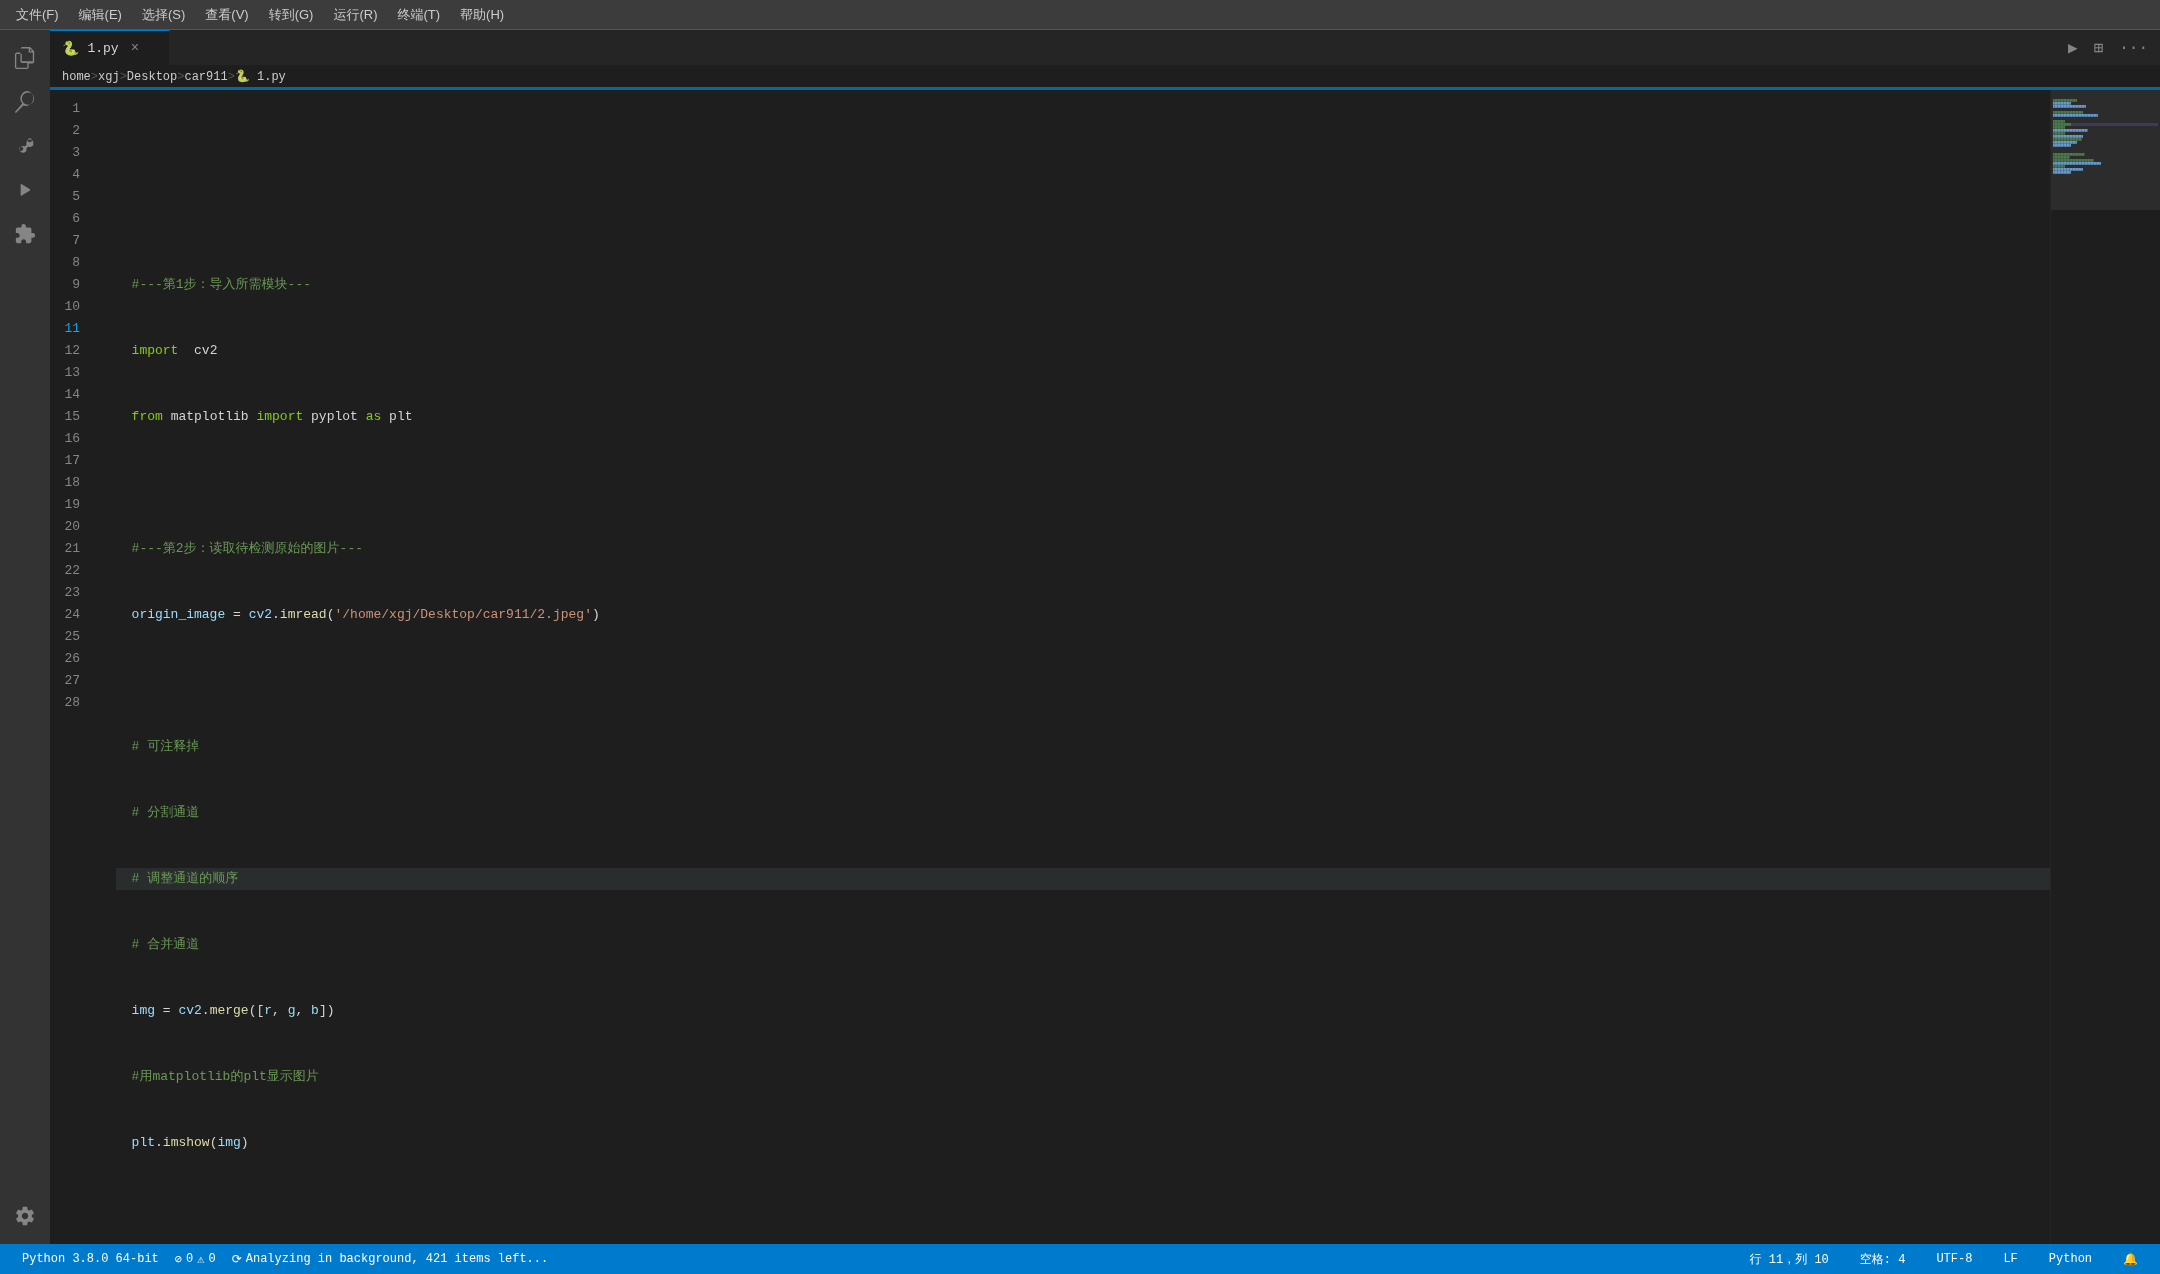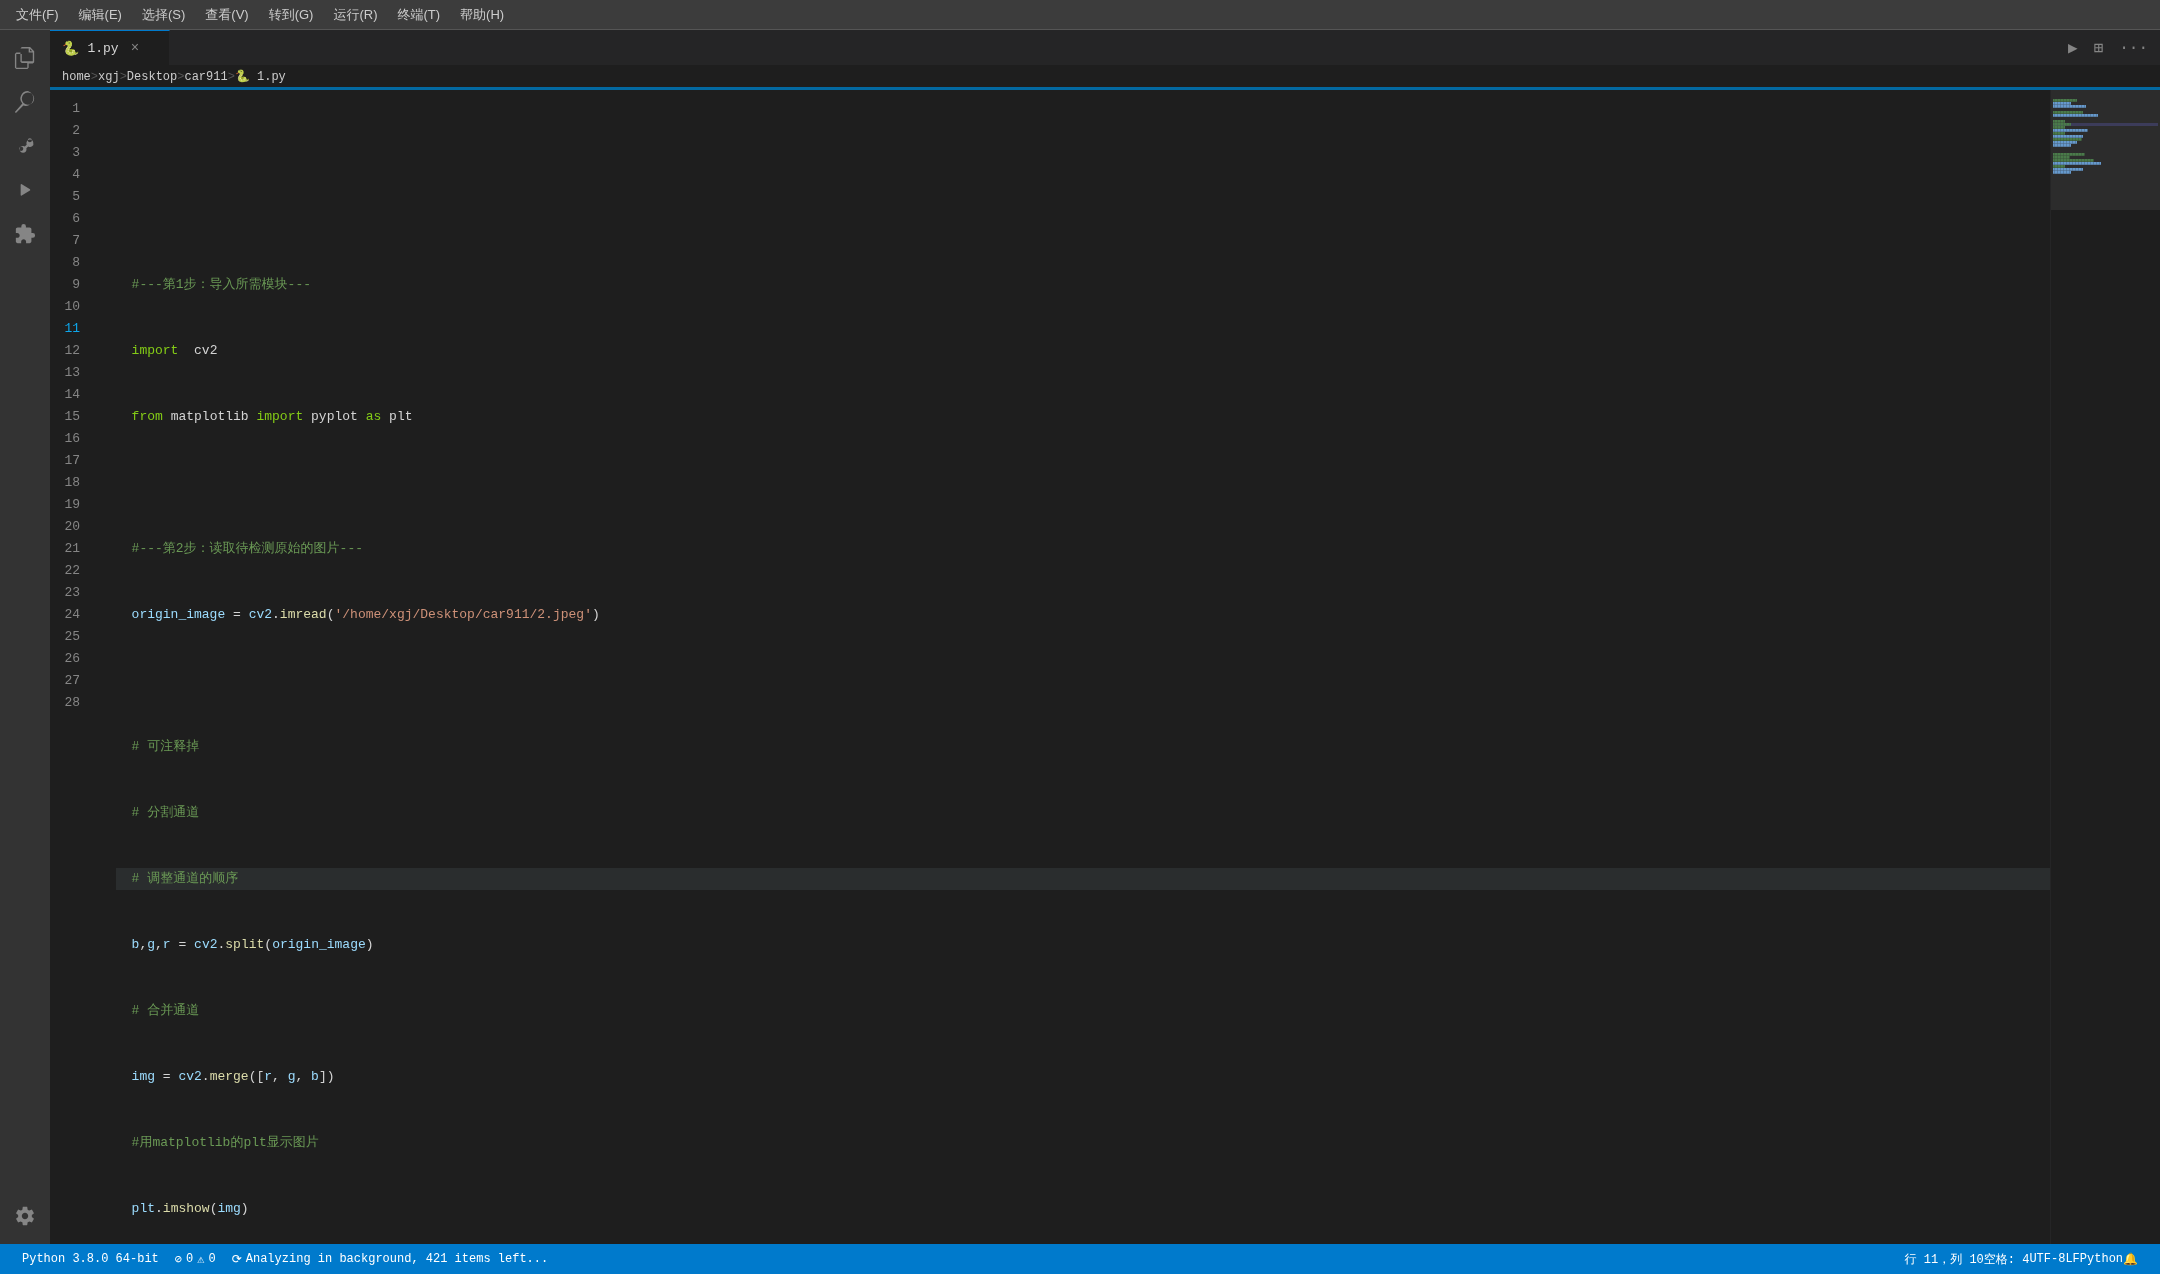--- a/index.html
+++ b/index.html
@@ -213,21 +213,21 @@
     }
     .status-item {
       display: flex;
       align-items: center;
       gap: 4px;
       white-space: nowrap;
     }
     .status-right {
       margin-left: auto;
       display: flex;
-      gap: 0;
+      gap: 31px;
       justify-content: flex-end;
     }
 
     
     .line-highlighted {
       background: #2a2d2e;
       display: block;
     }
 
     .code-line {
@@ -350,21 +350,20 @@
       <span class="code-line">  <span class="cmt">#---第1步：导入所需模块---</span></span>
       <span class="code-line">  <span class="kw">import</span> <span class="plain"> cv2</span></span>
       <span class="code-line">  <span class="kw">from</span><span class="plain"> matplotlib </span><span class="kw">import</span><span class="plain"> pyplot </span><span class="kw">as</span><span class="plain"> plt</span></span>
       <span class="code-line"> </span>
       <span class="code-line">  <span class="cmt">#---第2步：读取待检测原始的图片---</span></span>
       <span class="code-line">  <span class="var">origin_image</span><span class="plain"> = </span><span class="var">cv2</span><span class="plain">.</span><span class="fn">imread</span><span class="plain">(</span><span class="str">'/home/xgj/Desktop/car911/2.jpeg'</span><span class="plain">)</span></span>
       <span class="code-line"> </span>
       <span class="code-line">  <span class="cmt"># 可注释掉</span></span>
       <span class="code-line">  <span class="cmt"># 分割通道</span></span>
       <span class="code-line line-highlighted">  <span class="cmt"># 调整通道的顺序</span></span>
-      <span class="code-line">  <span class="var">b</span><span class="plain">,</span><span class="var">g</span><span class="plain">,</span><span class="var">r</span><span class="plain"> = </span><span class="var">cv2</span><span class="plain">.</span><span class="fn">split</span><span class="plain">(</span><span class="var">origin_image</span><span class="plain">)</span></span>
       <span class="code-line">  <span class="cmt"># 合并通道</span></span>
       <span class="code-line">  <span class="var">img</span><span class="plain"> = </span><span class="var">cv2</span><span class="plain">.</span><span class="fn">merge</span><span class="plain">([</span><span class="var">r</span><span class="plain">, </span><span class="var">g</span><span class="plain">, </span><span class="var">b</span><span class="plain">])</span></span>
       <span class="code-line">  <span class="cmt">#用matplotlib的plt显示图片</span></span>
       <span class="code-line">  <span class="var">plt</span><span class="plain">.</span><span class="fn">imshow</span><span class="plain">(</span><span class="var">img</span><span class="plain">)</span></span>
       
       
       
       
       
       

